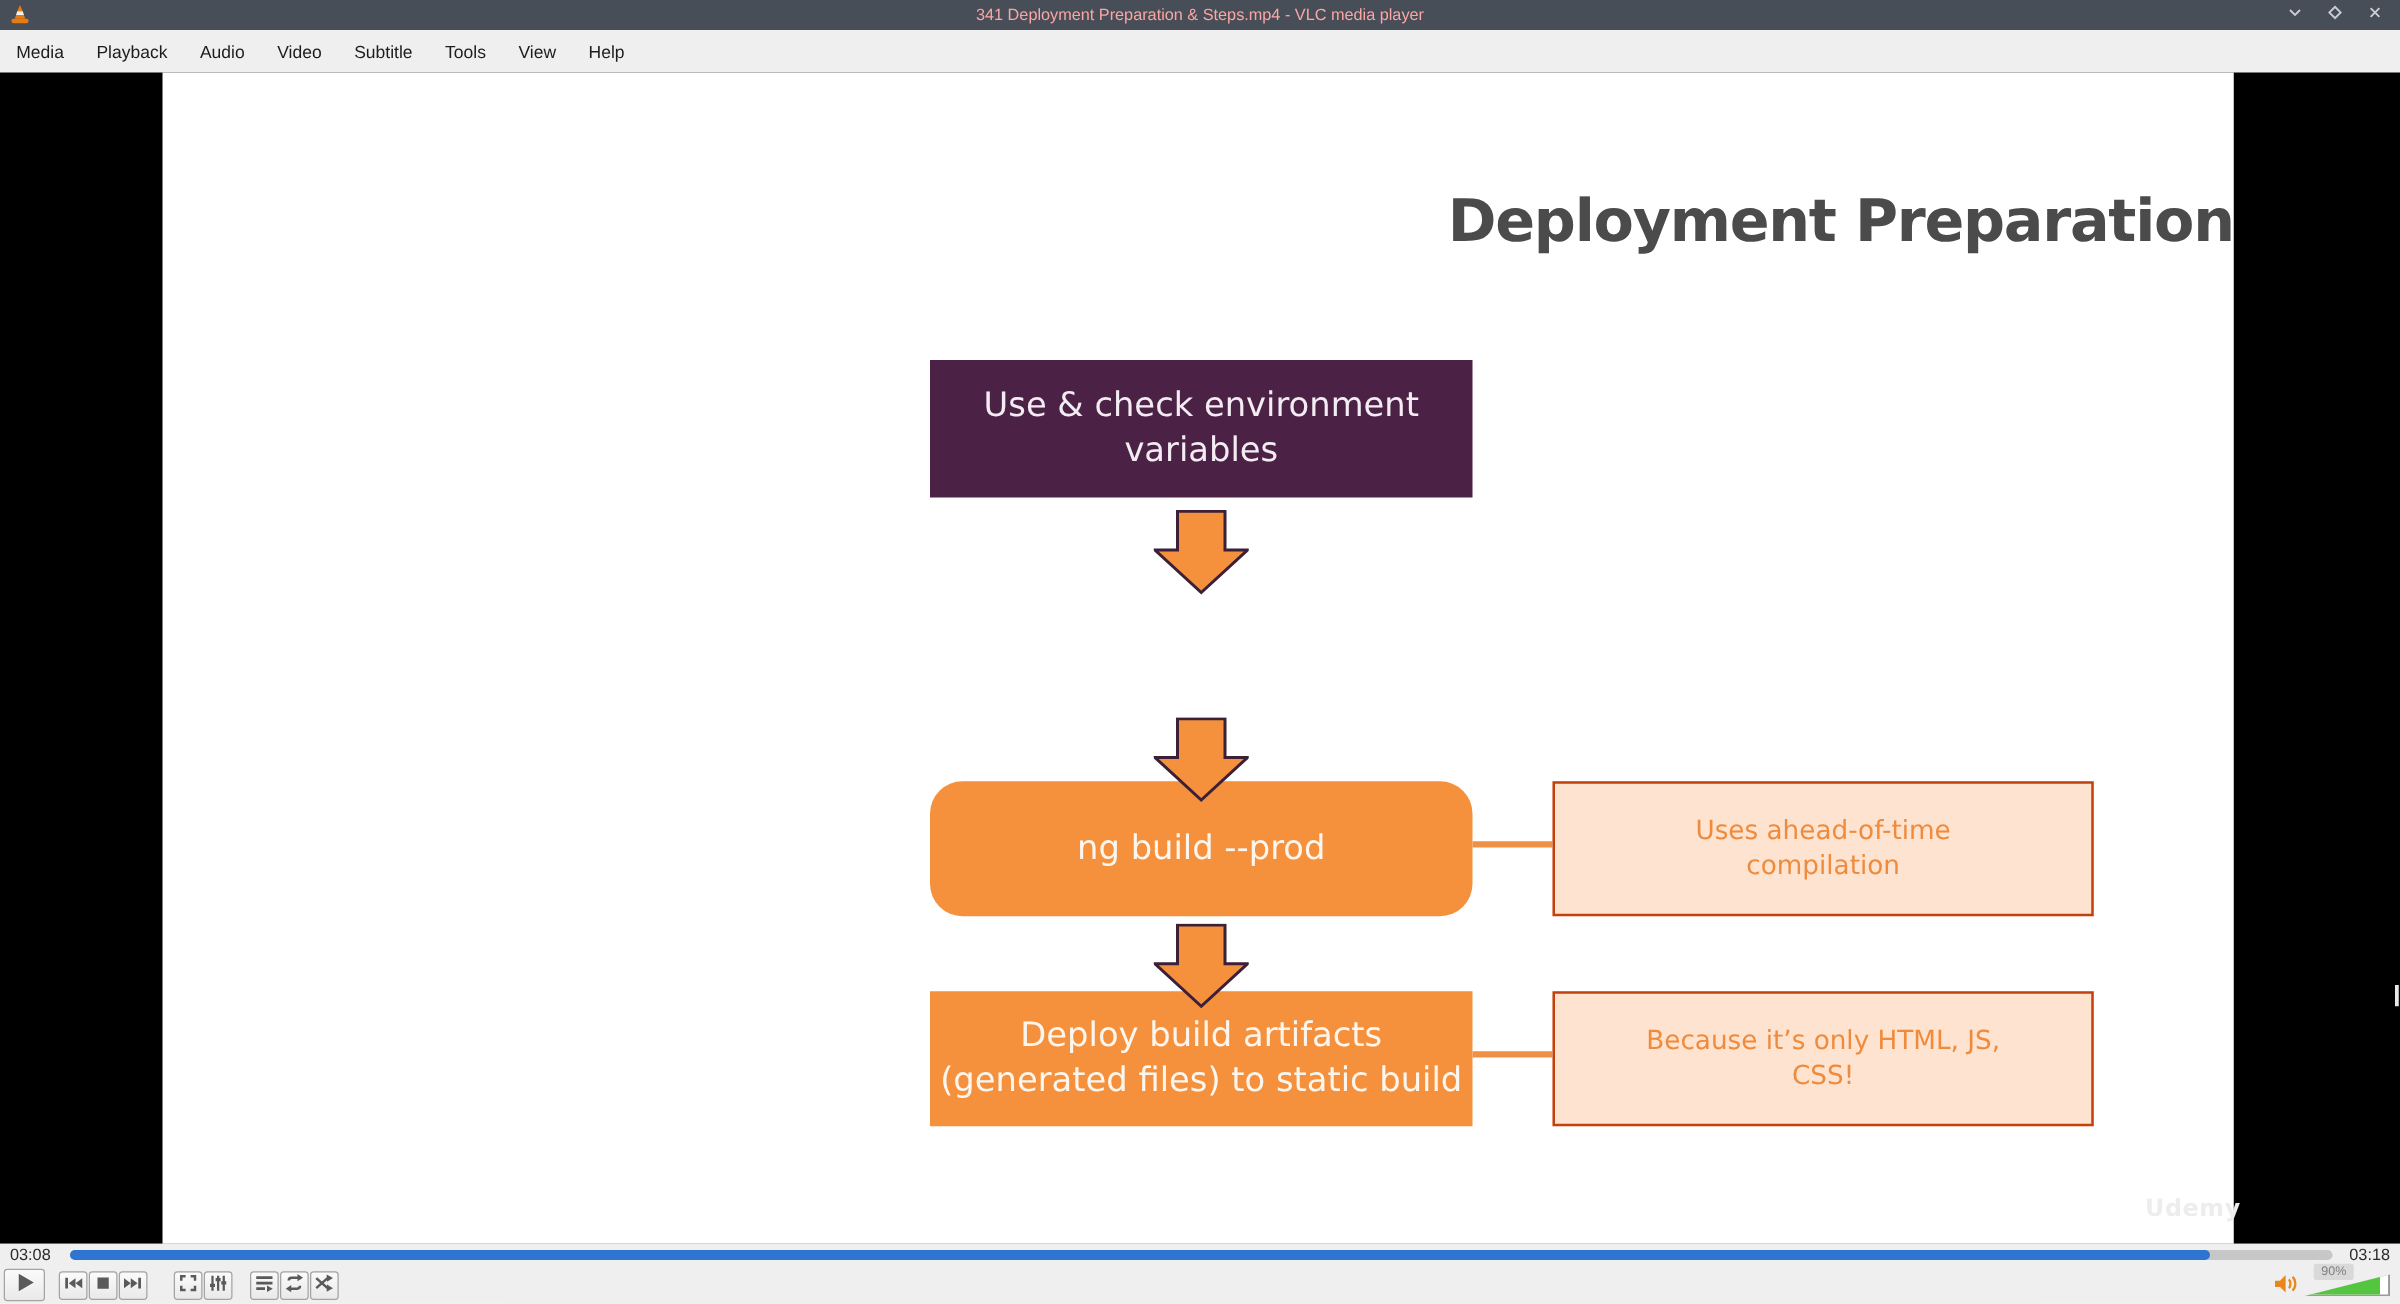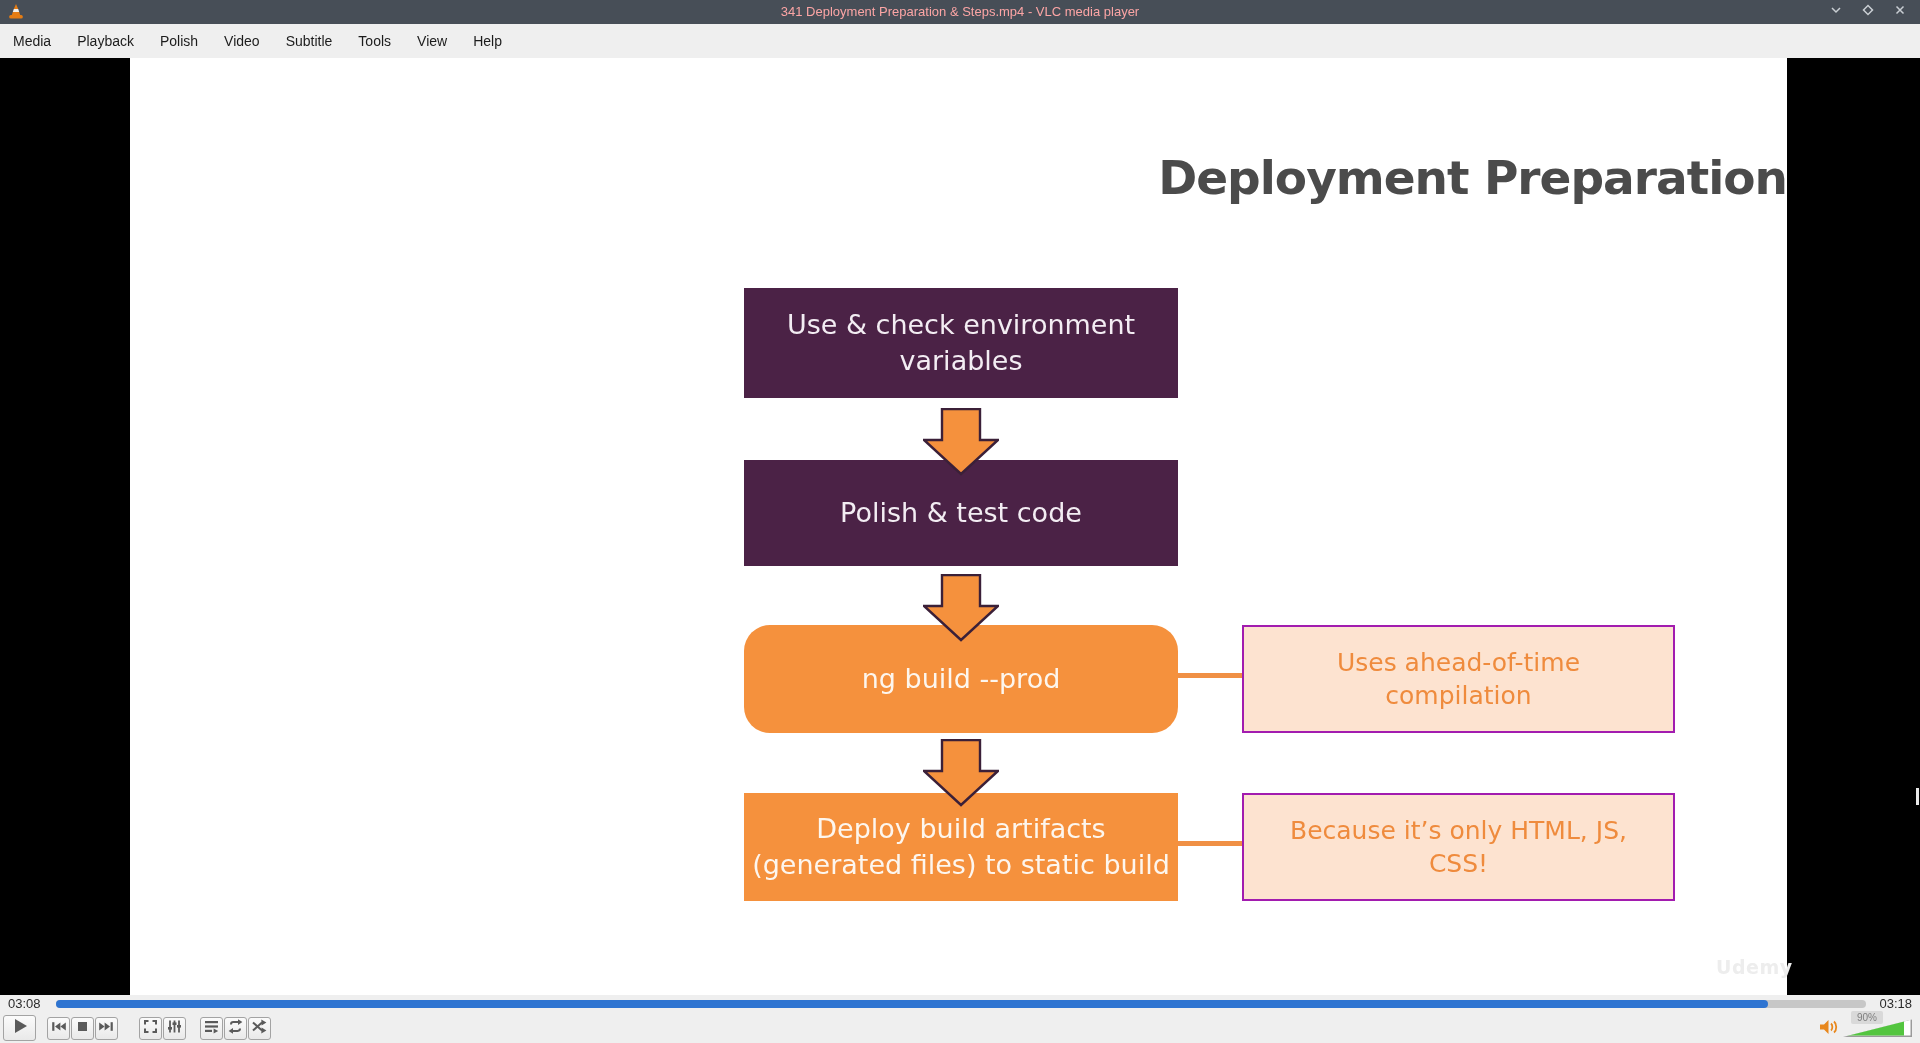--- a/index.html
+++ b/index.html
@@ -24,22 +24,22 @@
   .slide-title { position:absolute; top:92px; left:0; width:100%; text-align:right; font-size:47px; font-weight:bold; color:#4b4b4b; letter-spacing:-1px; }
   .fbox { position:absolute; left:614px; width:434px; display:flex; align-items:center; justify-content:center; text-align:center; white-space:pre-line; font-size:27px; line-height:1.32; }
   .fbox.purple { background:#4b2246; color:#f3edf3; }
   .fbox.orange { background:#f5913d; color:#fdf6ee; }
   #box1 { top:230px; height:110px; }
   #box2 { top:402px; height:106px; }
   #box3 { top:567px; height:108px;border-radius:26px; }
   #box4 { top:735px; height:108px; }
   .arrow { position:absolute; left:793px; width:76px; height:68px; z-index:3; }
   #arrow1 { top:350px; } #arrow2 { top:516px; } #arrow3 { top:681px; }
-  .callout { position:absolute; left:1112px; width:433px; height:108px; background:#fde3d0; border:2px solid #a21caf; color:#ef8b3d;
-             display:flex; align-items:center; justify-content:center; text-align:center; white-space:pre-line; font-size:25px; line-height:1.32; }
+  .callout { position:absolute; left:1112px; width:433px; height:108px; background:#fde3d0; border:2px solid #c2410c; color:#ef8b3d;
+             display:flex; align-items:center; justify-content:center; text-align:center; white-space:pre-line; font-size:21px; line-height:1.32; }
   #callout1 { top:567px; } #callout2 { top:735px; }
   .connector { position:absolute; left:1048px; width:64px; height:5px; background:#f09045; }
   #conn1 { top:615px; } #conn2 { top:783px; }
   .watermark { position:absolute; left:1586px; top:898px; font-size:19px; font-weight:bold; color:#ededed; letter-spacing:.5px; }
 
   
   .controls { position:absolute; top:995px; left:0; width:1920px; height:48px; background:#efefef; }
   .time { position:absolute; top:1px; font-size:13px; color:#2b2b2b; }
   .time.elapsed { left:8px; }
   .time.total { right:8px; }
@@ -99,42 +99,41 @@
             <path d="M3.5,3.5 L10.5,10.5 M10.5,3.5 L3.5,10.5" stroke="#c9ced3" stroke-width="1.5"></path>
           </svg>
       </span>
     </span>
   </div>
 </div>
 
 <div class="menubar">
   <span class="menu-item">Media</span>
   <span class="menu-item">Playback</span>
-  <span class="menu-item">Polish</span>
+  <span class="menu-item">Audio</span>
   <span class="menu-item">Video</span>
   <span class="menu-item">Subtitle</span>
   <span class="menu-item">Tools</span>
   <span class="menu-item">View</span>
   <span class="menu-item">Help</span>
 </div>
 
 <div class="video">
   <div class="slide">
     <div class="slide-title">Deployment Preparation</div>
 
     <div class="fbox purple" id="box1">Use &amp; check environment
 variables</div>
 
     <div class="arrow" id="arrow1">
       <svg width="76" height="68" viewBox="0 0 76 68">
         <polygon points="19,1 57,1 57,32 75,32 38,66 1,32 19,32" fill="#f5913d" stroke="#3b2038" stroke-width="2.4"></polygon>
       </svg>
     </div>
 
-    <div class="fbox purple" id="box2">Polish &amp; test code</div>
 
     <div class="arrow" id="arrow2">
       <svg width="76" height="68" viewBox="0 0 76 68">
         <polygon points="19,1 57,1 57,32 75,32 38,66 1,32 19,32" fill="#f5913d" stroke="#3b2038" stroke-width="2.4"></polygon>
       </svg>
     </div>
 
     <div class="fbox orange" id="box3">ng build --prod</div>
     <div class="connector" id="conn1"></div>
     <div class="callout" id="callout1">Uses ahead-of-time

